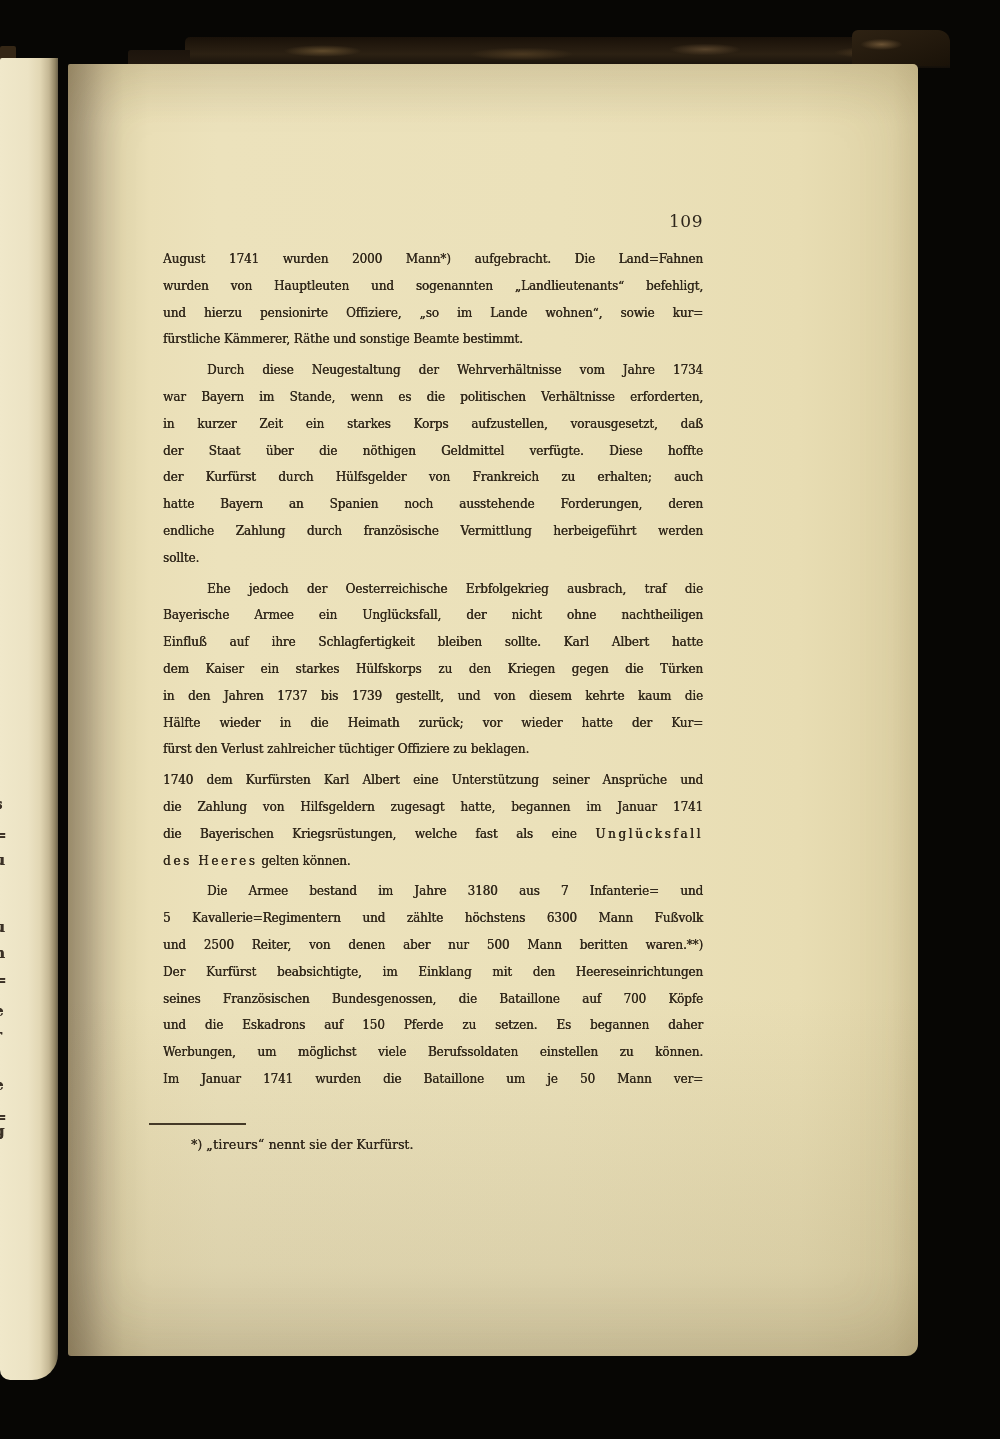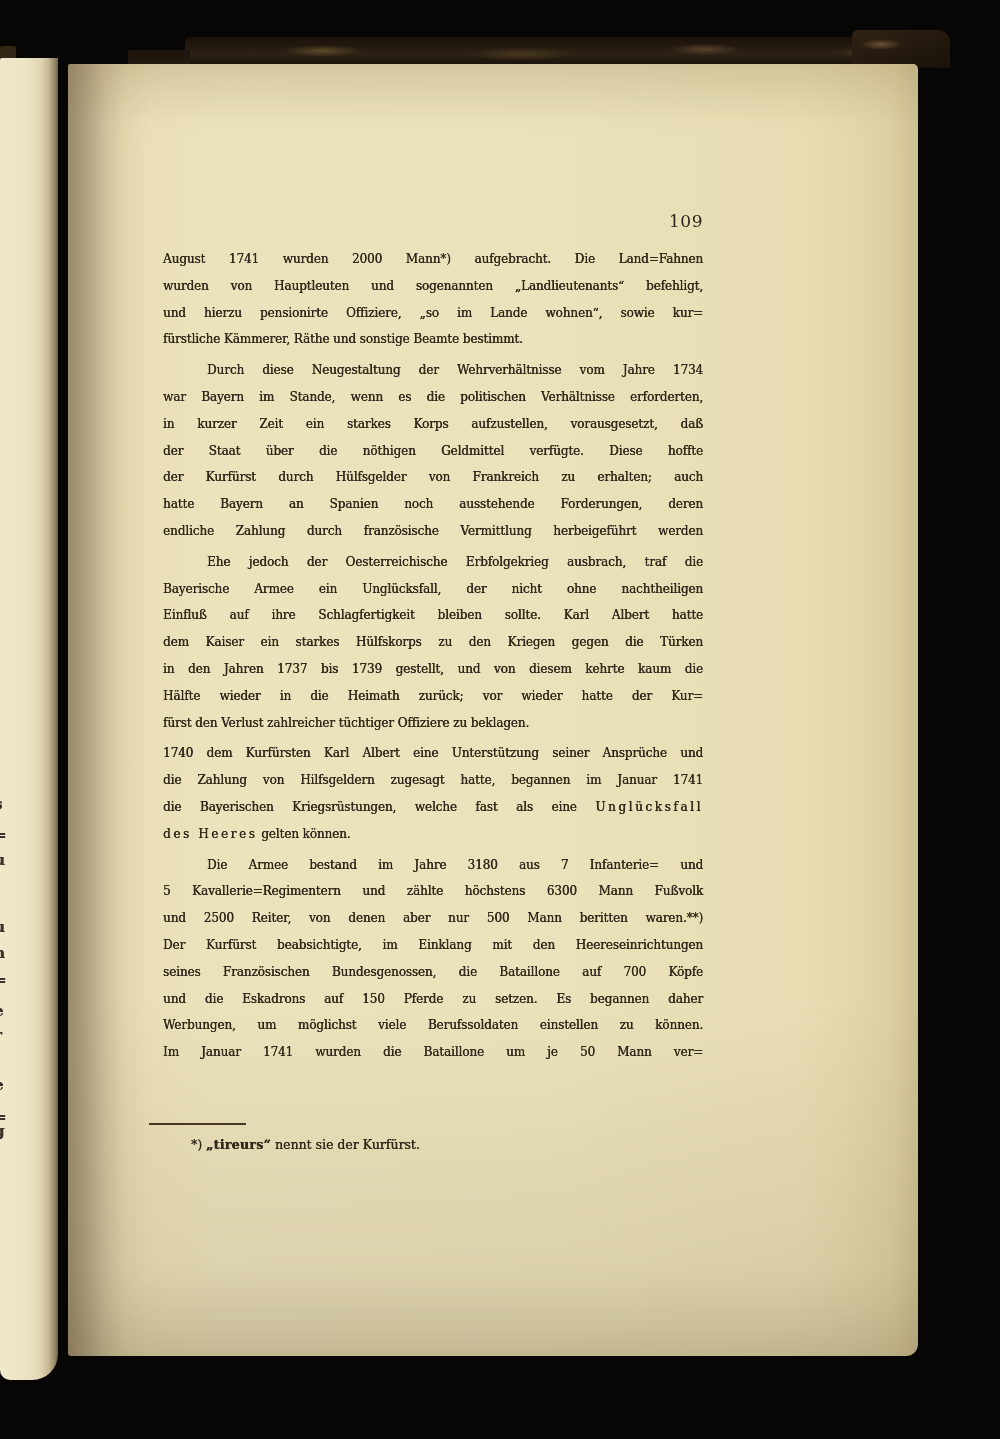--- a/index.html
+++ b/index.html
@@ -70,21 +70,21 @@
   .line.indent{padding-left:44px;}
   .gesperrt{letter-spacing:2.6px;}
   
   .footnote-block{
     position:absolute;left:95px;top:1059px;width:540px;
     font-size:12.5px;line-height:24.5px;color:#31281b;text-shadow:0.3px 0 0 #31281b;
   }
   .fn-rule{position:relative;left:-14px;width:97px;height:0;border-top:2px solid #443927;margin-bottom:8px;}
   .fn-line1{padding-left:28px;}
   .fn-line2{padding-left:21px;}
-  .fn-bold{font-weight:bold;letter-spacing:0.3px;}
+  .fn-bold{font-weight:normal;letter-spacing:0.3px;}
 </style>
 </head>
 <body>
 
 <div id="root">
 
   <div class="cover-main"></div>
   <div class="cover-left"></div>
   <div class="cover-nub"></div>
   <div class="cover-corner"></div>
@@ -119,20 +119,21 @@
           <div class="line"><span>fürstliche Kämmerer, Räthe und sonstige Beamte bestimmt.</span></div>
         </div>
         <div class="para">
           <div class="line just indent"><span>Durch diese Neugestaltung der Wehrverhältnisse vom Jahre 1734</span></div>
           <div class="line just"><span>war Bayern im Stande, wenn es die politischen Verhältnisse erforderten,</span></div>
           <div class="line just"><span>in kurzer Zeit ein starkes Korps aufzustellen, vorausgesetzt, daß</span></div>
           <div class="line just"><span>der Staat über die nöthigen Geldmittel verfügte.  Diese hoffte</span></div>
           <div class="line just"><span>der Kurfürst durch Hülfsgelder von Frankreich zu erhalten; auch</span></div>
           <div class="line just"><span>hatte Bayern an Spanien noch ausstehende Forderungen, deren</span></div>
           <div class="line just"><span>endliche Zahlung durch französische Vermittlung herbeigeführt werden</span></div>
+          <div class="line"><span>sollte.</span></div>
         </div>
         <div class="para">
           <div class="line just indent"><span>Ehe jedoch der Oesterreichische Erbfolgekrieg ausbrach, traf die</span></div>
           <div class="line just"><span>Bayerische Armee ein Unglücksfall, der nicht ohne nachtheiligen</span></div>
           <div class="line just"><span>Einfluß auf ihre Schlagfertigkeit bleiben sollte.  Karl Albert hatte</span></div>
           <div class="line just"><span>dem Kaiser ein starkes Hülfskorps zu den Kriegen gegen die Türken</span></div>
           <div class="line just"><span>in den Jahren 1737 bis 1739 gestellt, und von diesem kehrte kaum die</span></div>
           <div class="line just"><span>Hälfte wieder in die Heimath zurück; vor wieder hatte der Kur=</span></div>
           <div class="line"><span>fürst den Verlust zahlreicher tüchtiger Offiziere zu beklagen.</span></div>
         </div>

